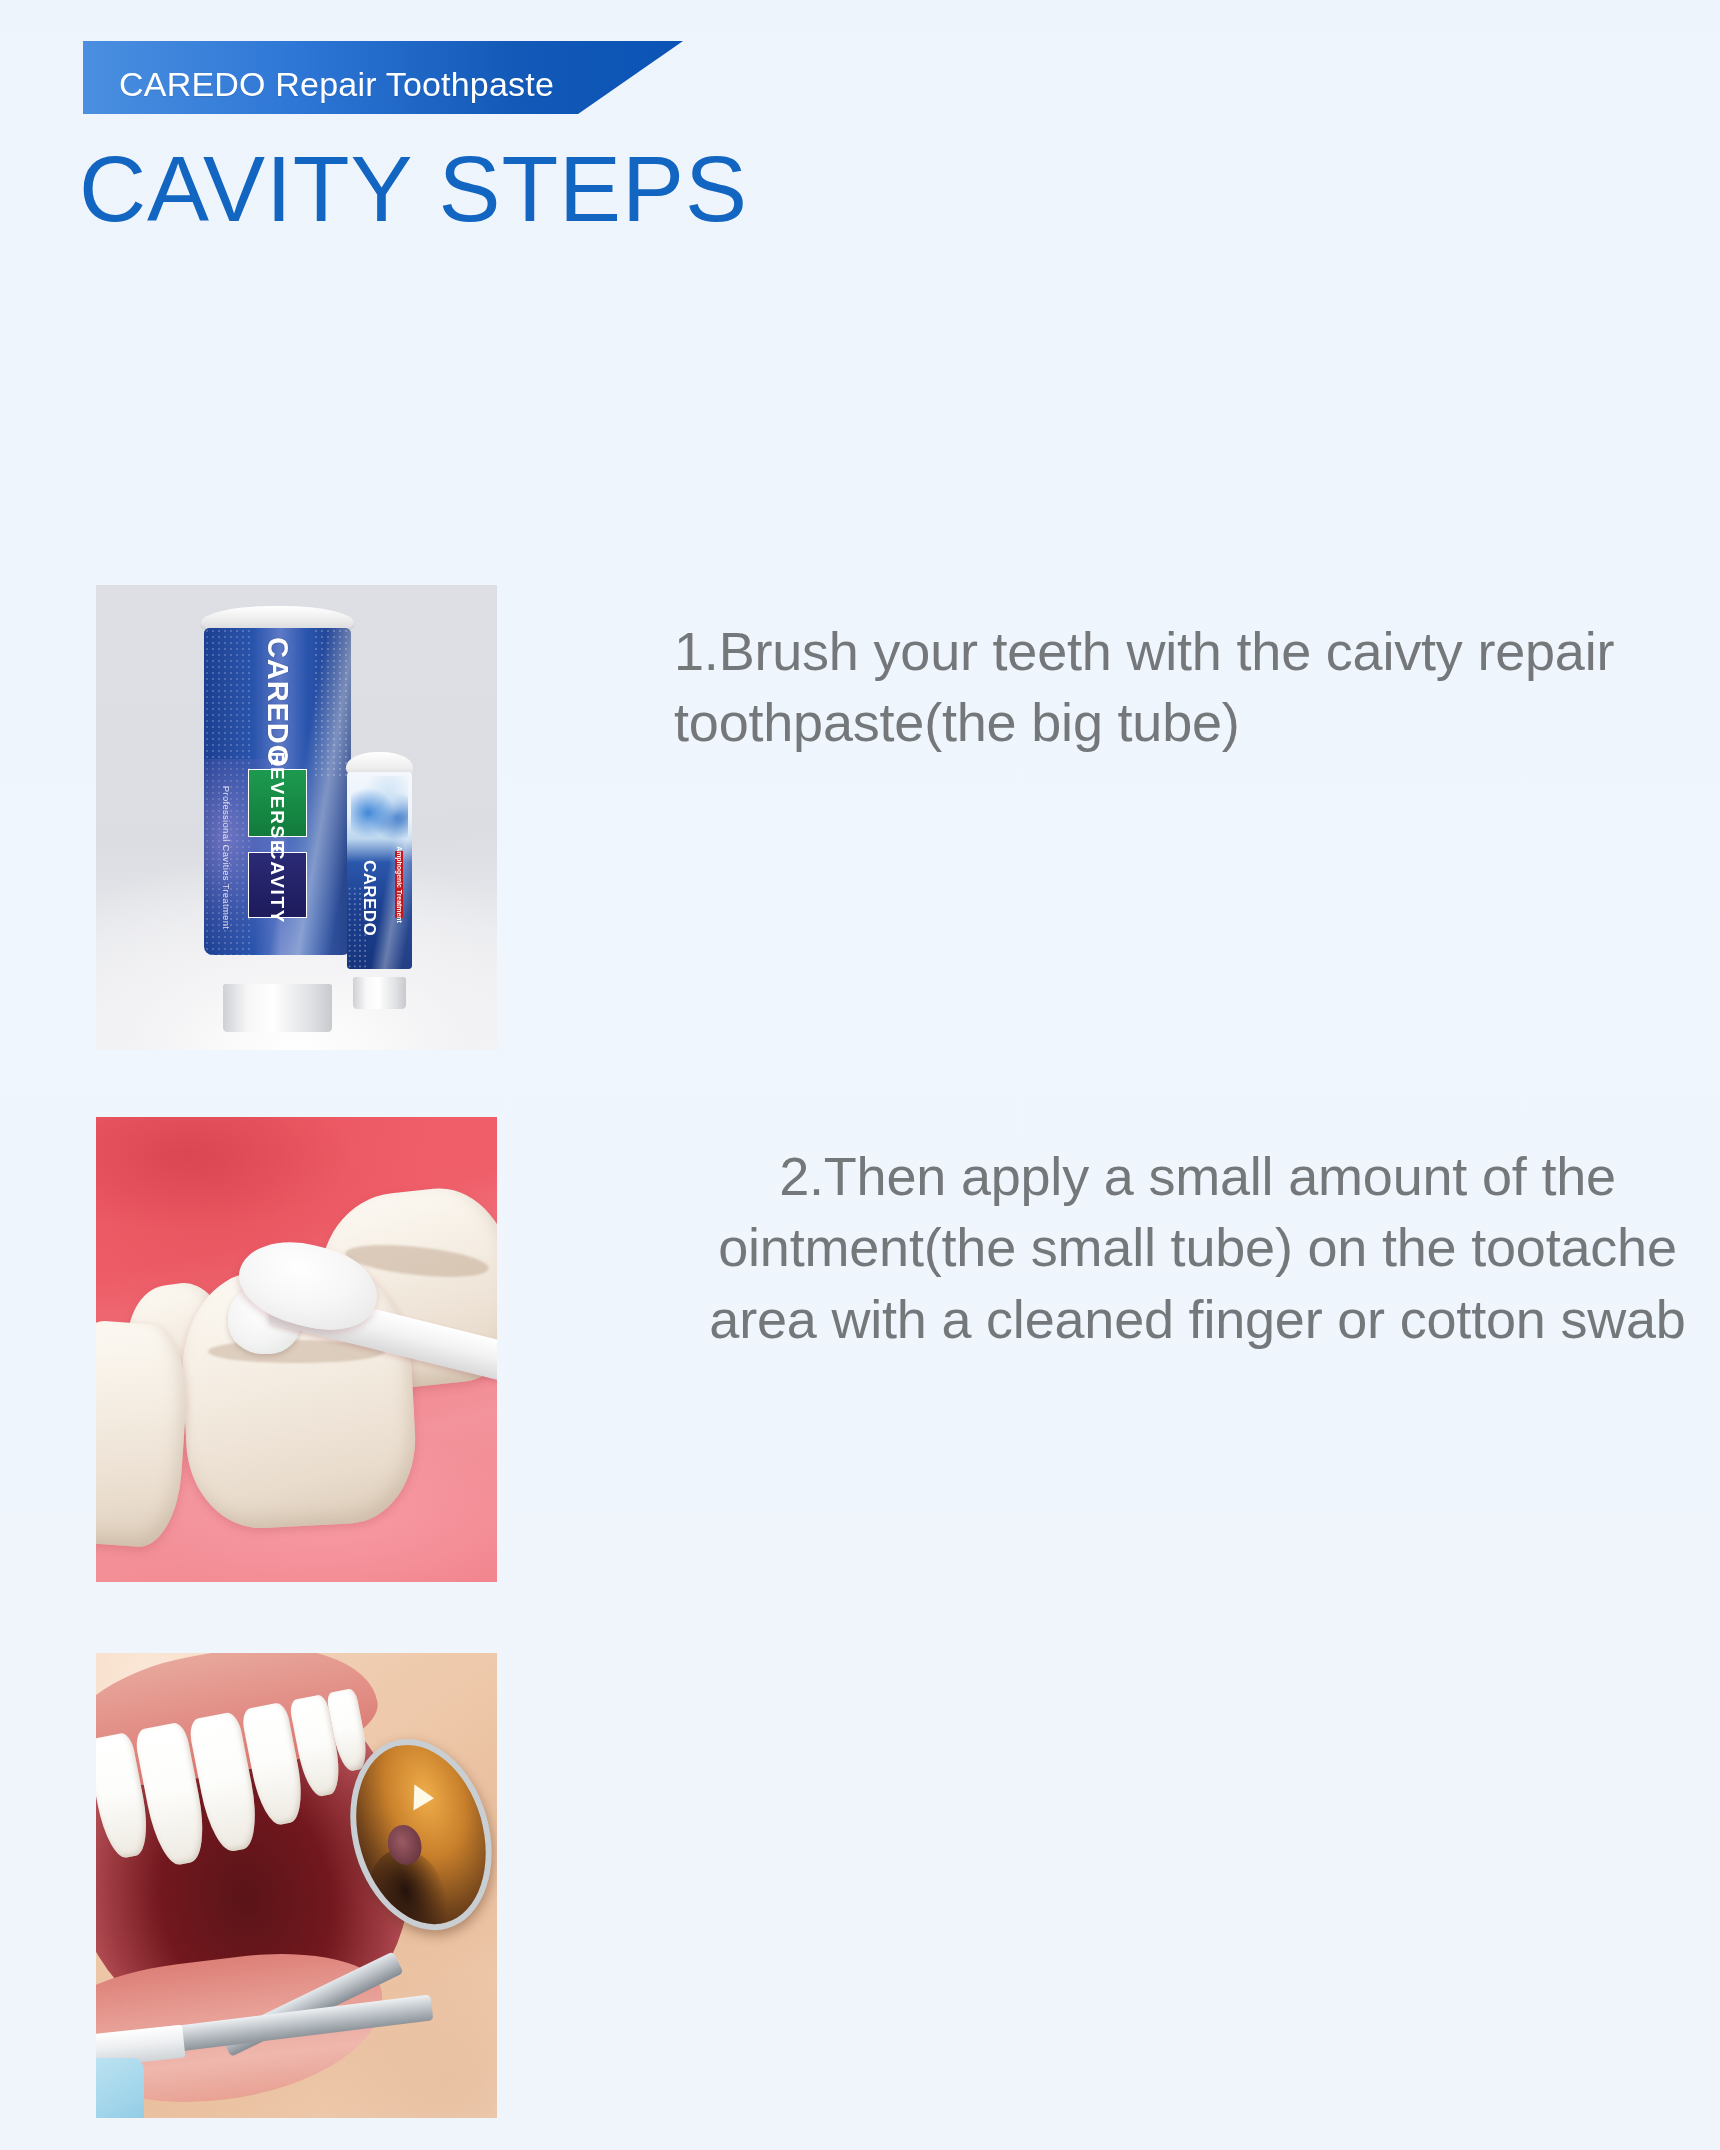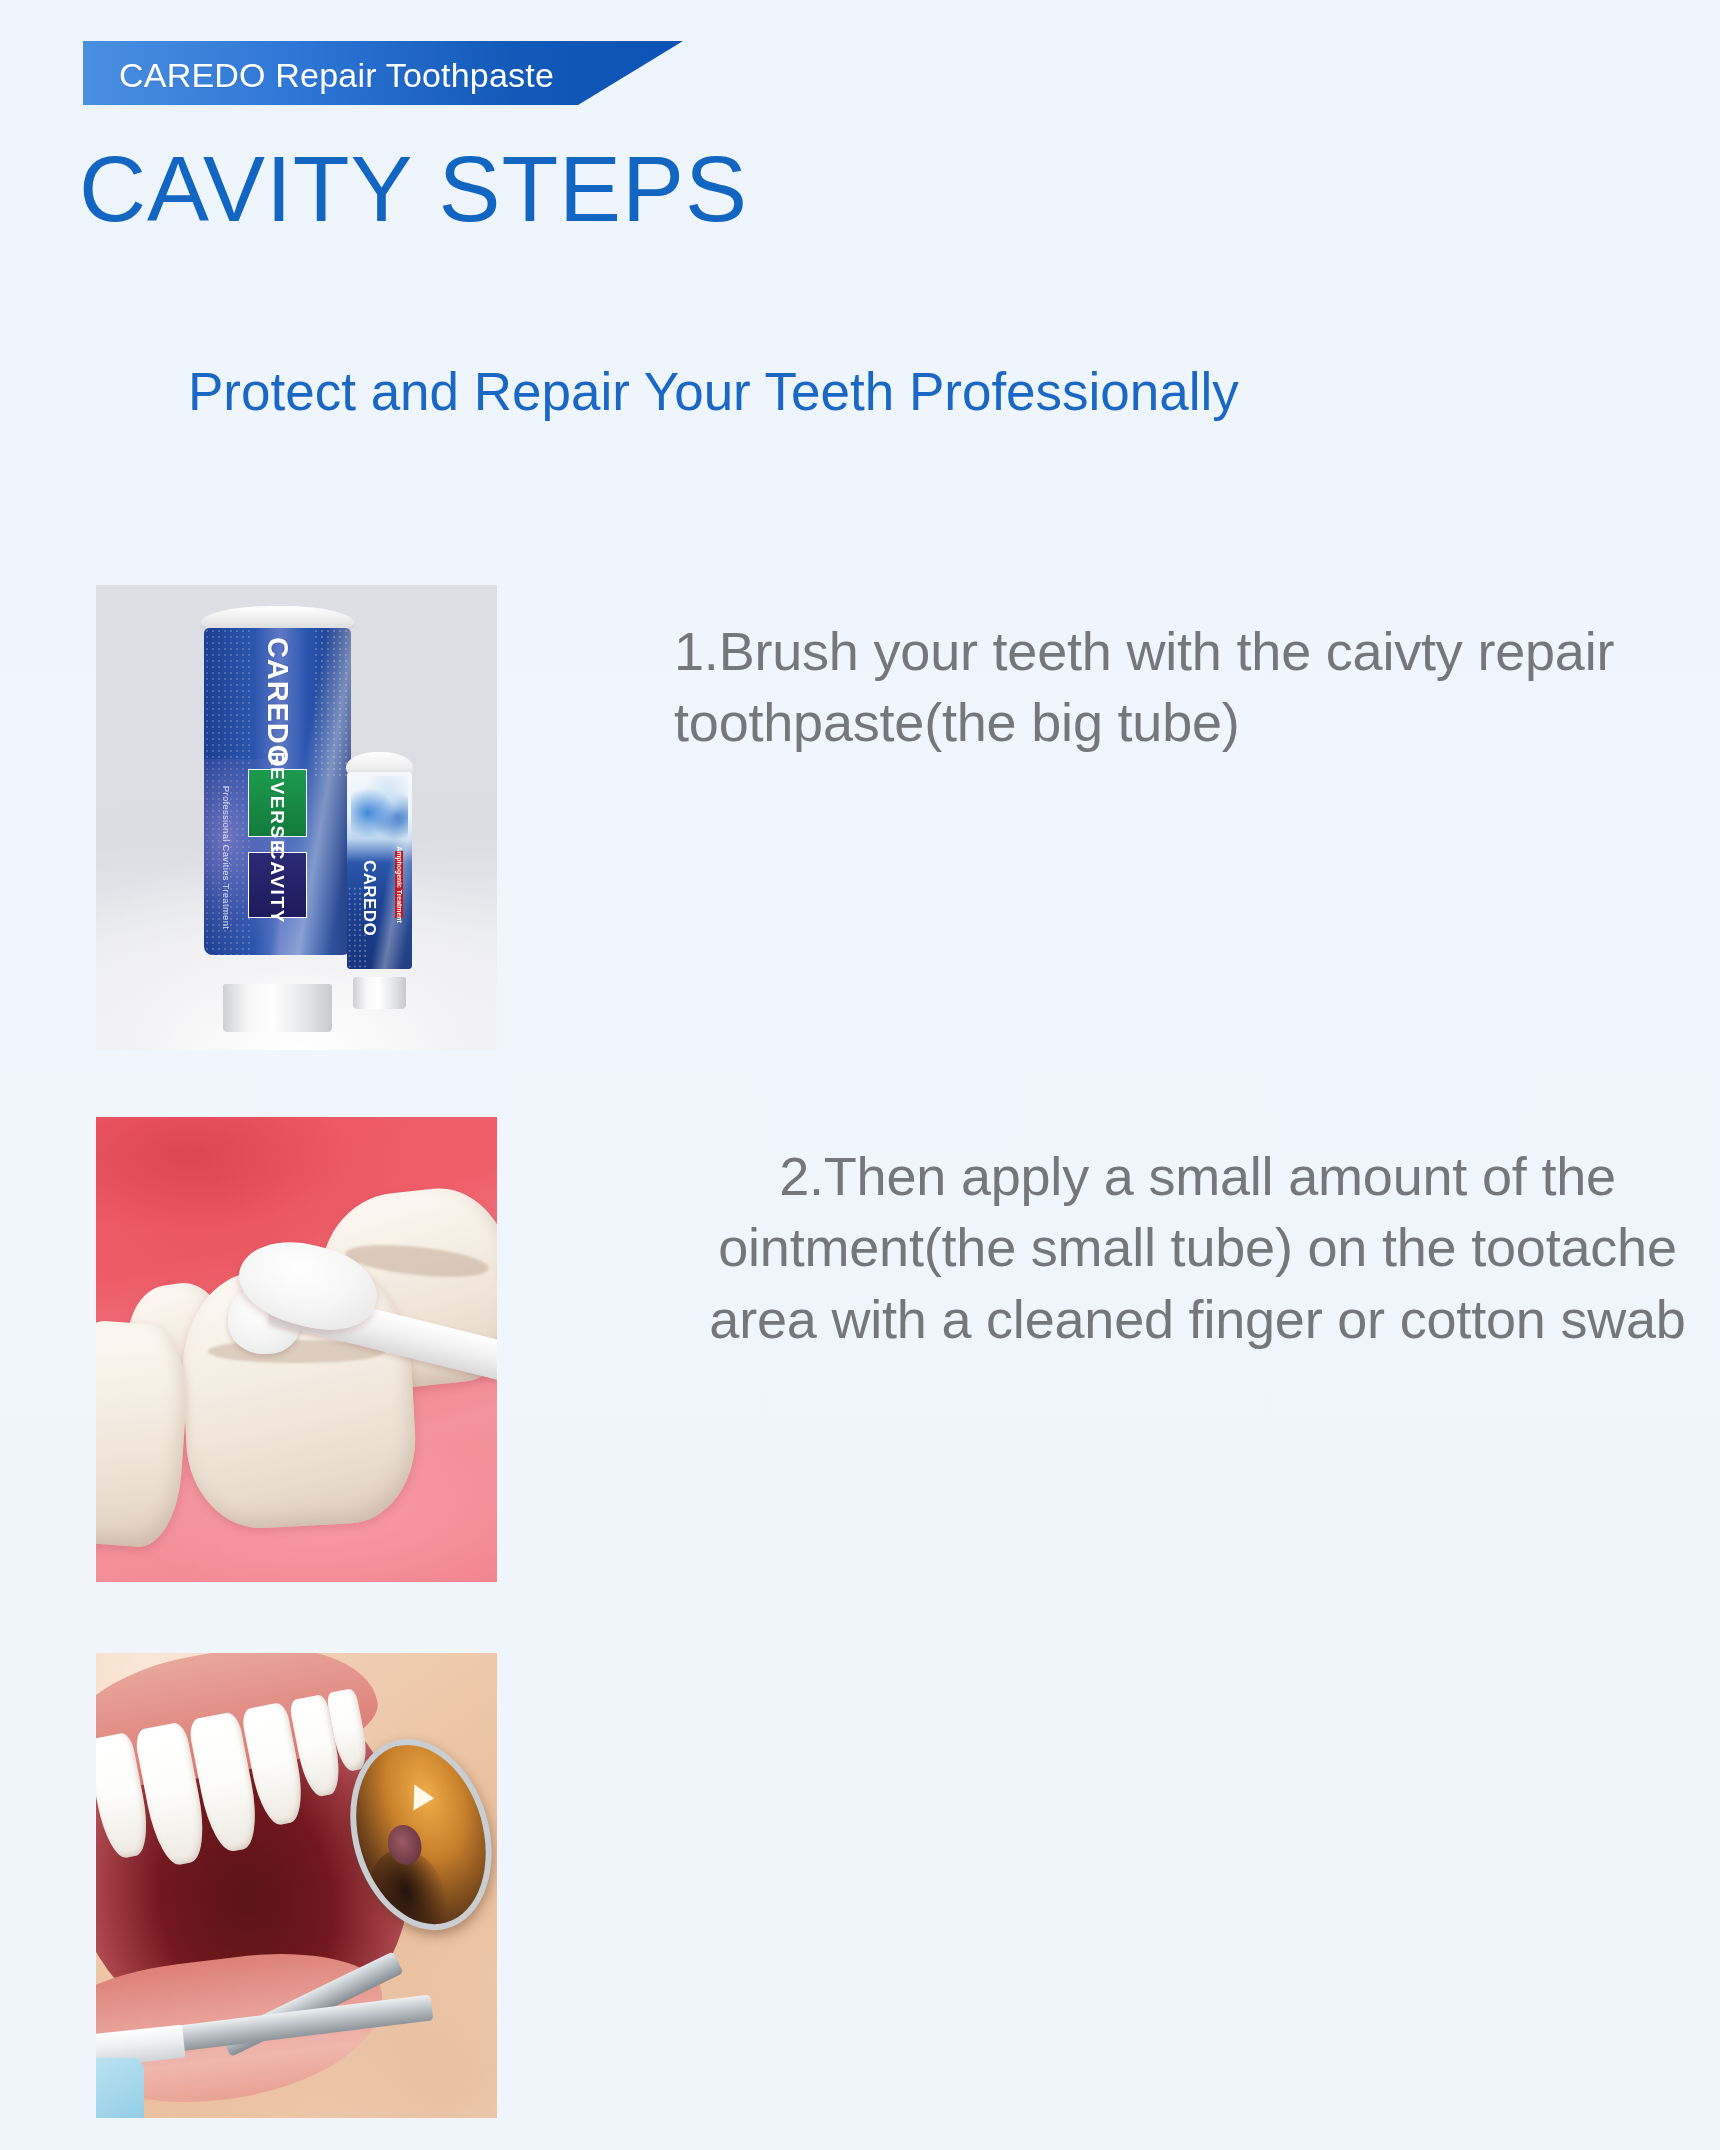--- a/index.html
+++ b/index.html
@@ -26,21 +26,21 @@
   
   .ribbon-wrap {
     position: absolute;
     left: 83px;
     top: 41px;
     height: 74px;
   }
   .ribbon {
     position: relative;
     height: 60px;
-    padding: 4px 129px 0 36px;
+    padding: 13px 129px 0 36px;
     display: flex;
     align-items: center;
     background: linear-gradient(90deg, #4a8fe0 0%, #2f77d6 35%, #1259b8 72%, #0b53b5 100%);
     -webkit-clip-path: polygon(0 0, 100% 0, calc(100% - 105px) 100%, 0 100%);
     clip-path: polygon(0 0, 100% 0, calc(100% - 105px) 100%, 0 100%);
   }
   .ribbon-text {
     color: #ffffff;
     font-size: 34px;
     font-weight: 400;
@@ -474,21 +474,20 @@
 <div class="page">
 
   <div class="ribbon-wrap">
     <div class="ribbon">
       <span class="ribbon-text">CAREDO Repair Toothpaste</span>
     </div>
   </div>
 
   <div class="main-title">CAVITY STEPS</div>
 
-  <div class="sub-title">Protect and Repair Your Teeth Professionally</div>
 
   <div class="steps">
 
     <div class="step step-1">
       <div class="thumb">
         <div class="photo-paste">
           <div class="big-tube">
             <div class="bt-shoulder"></div>
             <div class="bt-body">
               <div class="bt-dots"></div>

